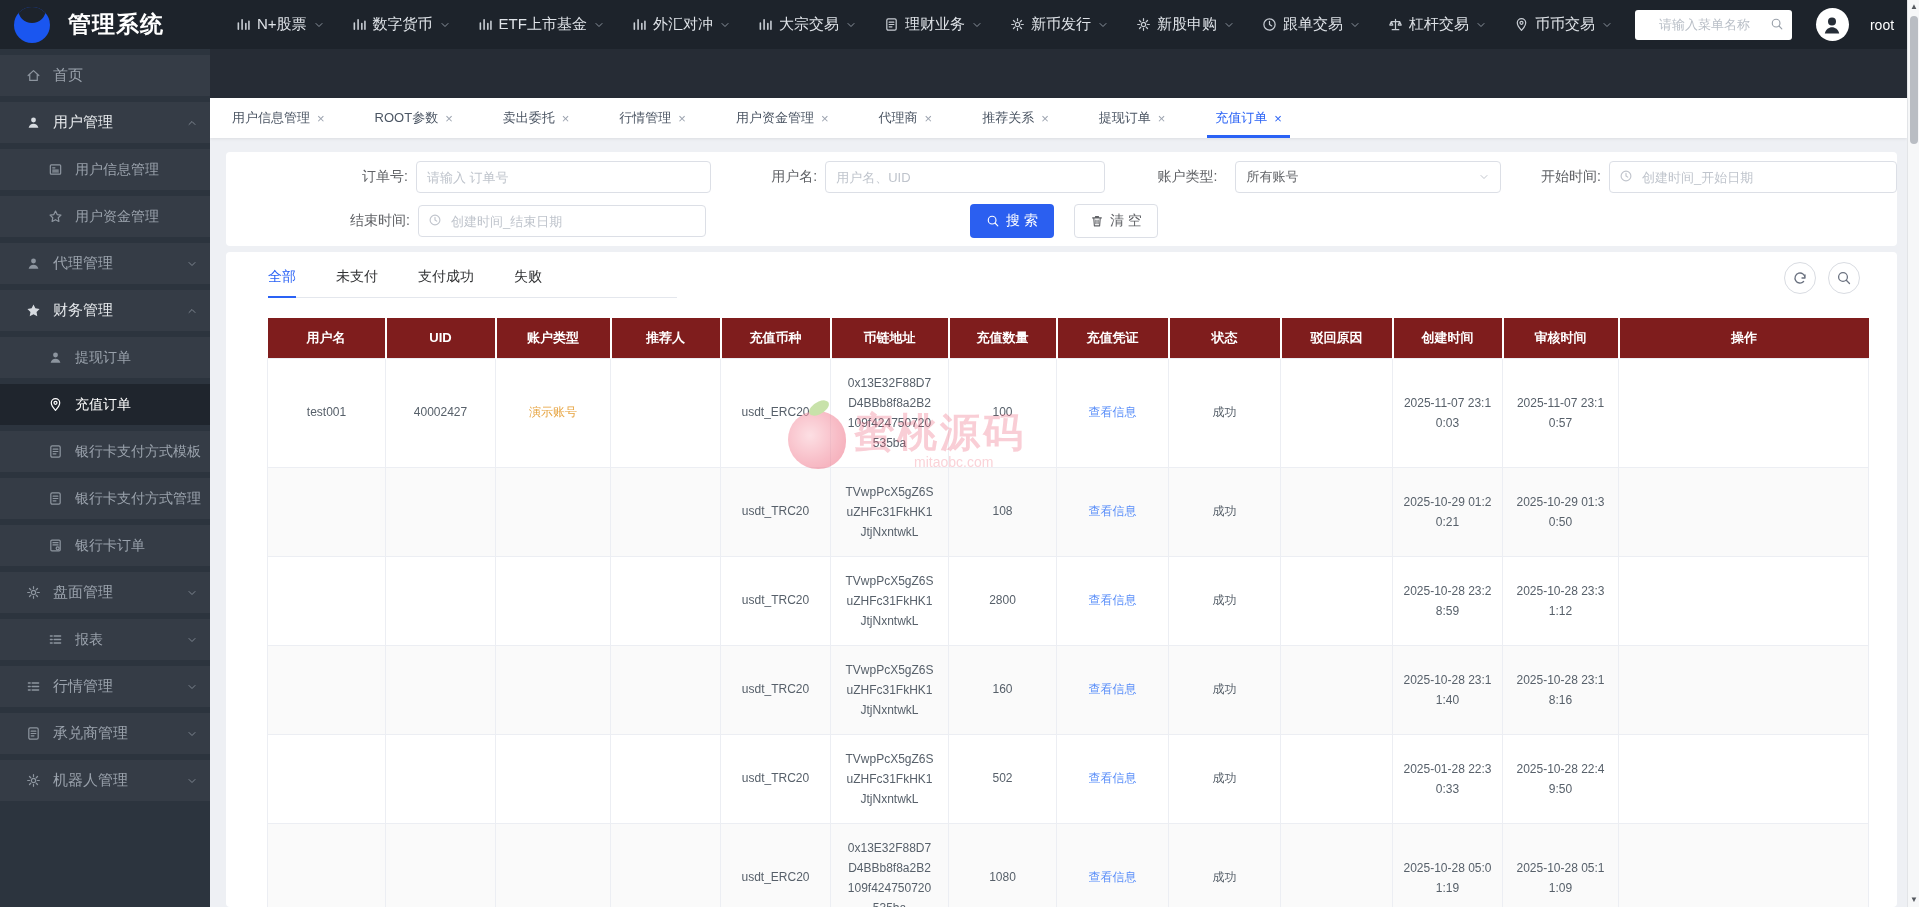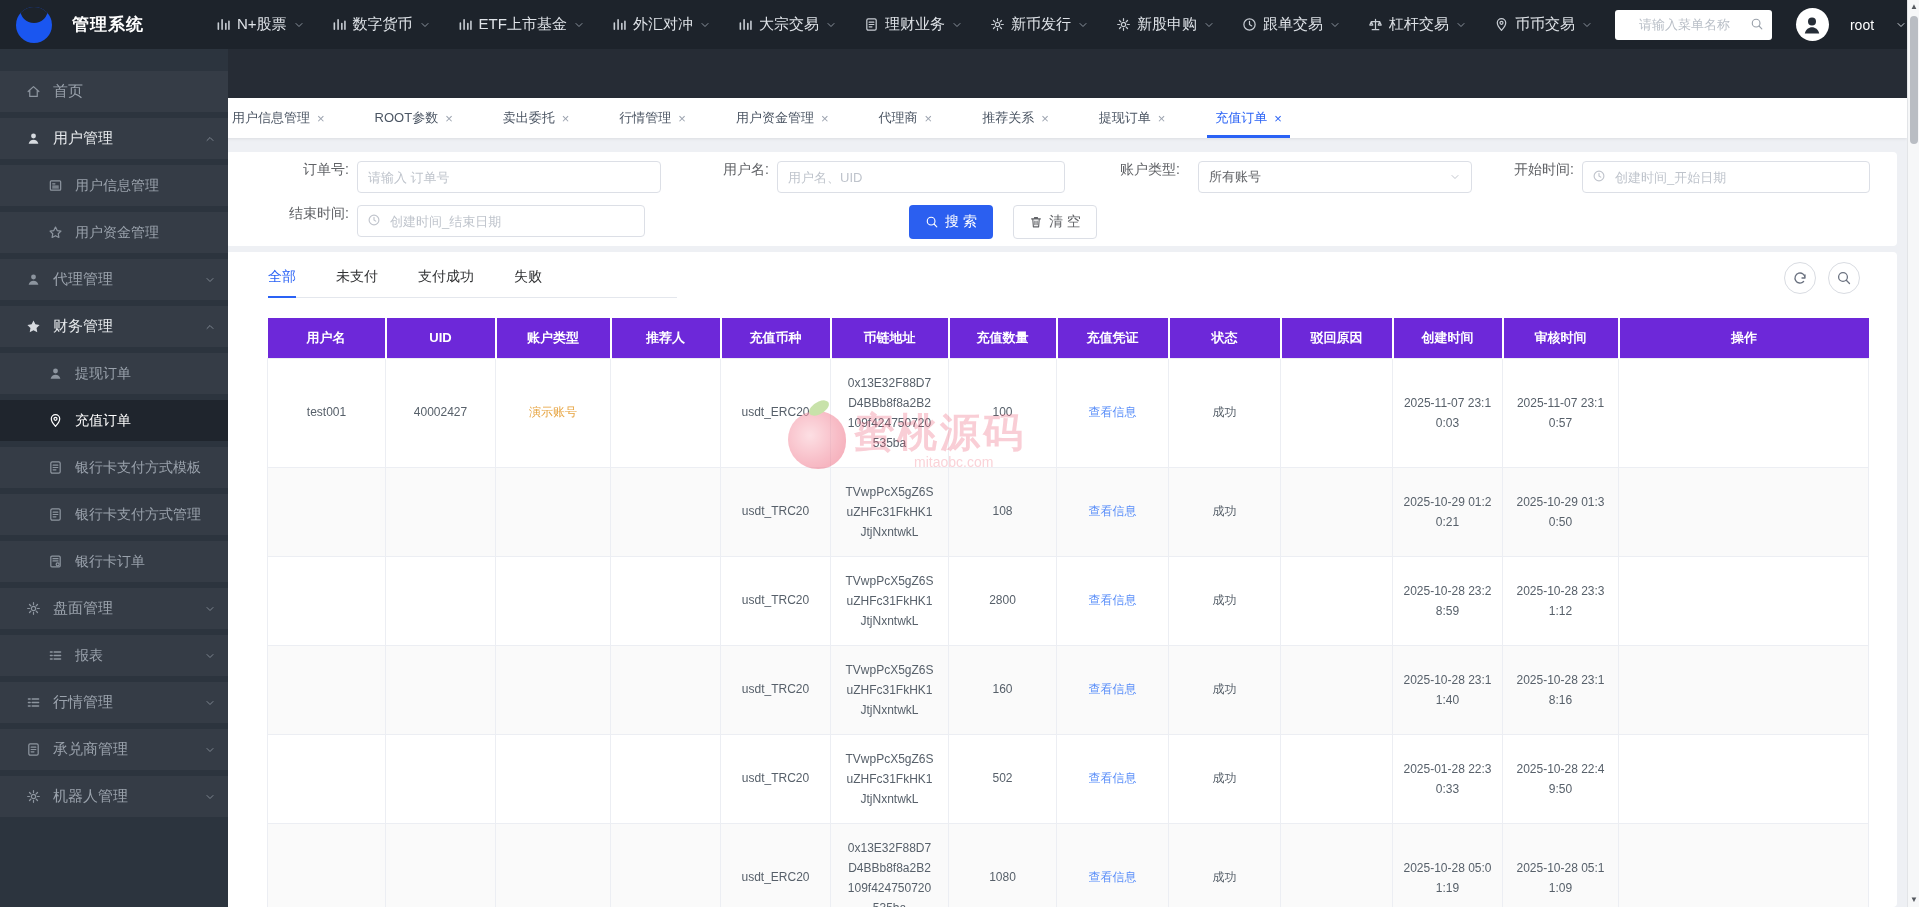--- a/index.html
+++ b/index.html
@@ -7,37 +7,37 @@
     font-family:"Liberation Sans","DejaVu Sans",sans-serif; }
   .screen { position:relative; width:1919px; height:907px; background:#eef0f4; overflow:hidden; }
 
   
   .navbar { position:absolute; left:0; top:0; width:1919px; height:49px; background:#1d232b;
     display:flex; align-items:center; z-index:30; }
   .subheader { position:absolute; left:0; top:49px; width:1919px; height:49px; background:#262c35; z-index:5; }
   .logo-wrap { width:40px; height:40px; margin-left:14px; display:flex; align-items:center; justify-content:center; }
   .crescent { width:36px; height:36px; border-radius:50%; background:#1a56f0; position:relative; overflow:hidden; }
   .crescent::after { content:""; position:absolute; left:4px; top:-12px; width:28px; height:28px; border-radius:50%; background:#1d232b; }
-  .brand { color:#fff; font-size:17px; font-weight:bold; margin-left:18px; letter-spacing:1px; white-space:nowrap;font-family:Liberation Serif, serif; }
+  .brand { color:#fff; font-size:23px; font-weight:bold; margin-left:18px; letter-spacing:1px; white-space:nowrap;font-family:Liberation Serif, serif; }
   .nav-menus { display:flex; align-items:center; margin-left:72px; gap:27px; }
   .nav-item { display:flex; align-items:center; gap:6px; color:#dfe3e8; font-size:15px; white-space:nowrap; cursor:pointer; }
   .nav-item .icon { display:inline-flex; color:#c7ccd3; }
   .nav-item .chev { display:inline-flex; color:#8d959f; }
   .nav-search { margin-left:22px; position:relative; width:157px; height:30px; }
   .nav-search input { width:157px; height:30px; border:none; border-radius:3px; background:#fff;
     padding:0 30px 0 24px; font-size:13px; color:#333; outline:none; }
   .nav-search input::placeholder { color:#b9bfc7; }
   .nav-search .mag { position:absolute; right:8px; top:7px; color:#9aa1aa; }
   .nav-user { display:flex; align-items:center; margin-left:24px; gap:21px; cursor:pointer; }
   .avatar { width:33px; height:33px; border-radius:50%; background:#fff; display:flex; align-items:center; justify-content:center; }
   .nav-user .uname { color:#fff; font-size:14px; }
   .nav-user .chev { color:#cfd4da; display:inline-flex; }
 
   
-  .sidebar { position:absolute; left:0; top:49px; width:228px; height:858px; background:#2c343e; z-index:20; padding-top:16px; }
+  .sidebar { position:absolute; left:0; top:49px; width:210px; height:858px; background:#2c343e; z-index:20; padding-top:0; }
   .side-item { position:relative; height:41px; margin:6px 0; display:flex; align-items:center;
     color:#9aa2ac; font-size:15px; cursor:pointer; background:rgba(255,255,255,.045); }
   .side-item .icon { display:inline-flex; margin-left:26px; margin-right:12px; color:#8d959f; }
   .side-item.child { font-size:14px; }
   .side-item.child .icon { margin-left:48px; }
   .side-item .chevr { position:absolute; right:12px; display:inline-flex; color:#7e8791; }
   .side-item.expanded { color:#e6e9ec; } .side-item.expanded .icon { color:#d7dbe0; }
   .side-item.active { background:#1f252d; color:#fff; } .side-item.active .icon { color:#fff; }
   .side-item .lbl { white-space:nowrap; overflow:hidden; }
 
@@ -45,21 +45,21 @@
   .tabstrip { position:absolute; left:210px; top:98px; width:1697px; height:40px; background:#fff;
     display:flex; align-items:stretch; padding-left:8px; box-shadow:0 1px 3px rgba(0,0,0,.08); z-index:6; }
   .tab { display:flex; align-items:center; gap:7px; padding:0 14px; margin-right:22px;
     font-size:13px; color:#4b5563; cursor:pointer; position:relative; white-space:nowrap; }
   .tab .x { color:#9ca3af; font-size:13px; }
   .tab.active { color:#2a62f5; } .tab.active .x { color:#2a62f5; }
   .tab.active::after { content:""; position:absolute; left:6px; right:6px; bottom:0; height:3px; background:#2a62f5; }
 
   
   .filter-card { position:absolute; left:226px; top:152px; width:1671px; height:94px; background:#fff; border-radius:4px; }
-  .f-row { display:flex; align-items:flex-start; height:32px; padding-left:57px; }
+  .f-row { display:flex; align-items:center; height:32px; padding-left:74px;margin-left:44px; }
   .f-row.r1 { margin-top:9px; } .f-row.r2 { margin-top:12px; }
   .f-label { width:66px; text-align:right; font-size:14px; color:#606266; margin-right:8px; white-space:nowrap; }
   .f-input { height:32px; border:1px solid #dcdfe6; border-radius:4px; padding:0 10px; font-size:13px; color:#333; outline:none; background:#fff; }
   .f-input::placeholder { color:#bfc4cc; }
   .inp-order { width:304px; } .inp-user { width:288px; }
   .lb-user { margin-left:55px; width:53px; } .lb-acct { margin-left:40px; width:75px; }
   .lb-start { margin-left:28px; width:74px; }
   .f-select { width:274px; height:32px; margin-left:10px; border:1px solid #dcdfe6; border-radius:4px;
     display:flex; align-items:center; padding:0 10px; font-size:13px; color:#606266; cursor:pointer; background:#fff; }
   .f-select .chev { margin-left:auto; color:#c0c4cc; display:inline-flex; }
@@ -76,21 +76,21 @@
     border-radius:4px; overflow:hidden; }
   .subtabs-row { position:relative; padding:12px 0 0 42px; }
   .subtabs { display:inline-block; border-bottom:1px solid #e4e7ed; padding-right:95px; }
   .subtab { display:inline-block; font-size:14px; color:#303133; padding:4px 0 10px 0; margin-right:40px; cursor:pointer; }
   .subtab.active { color:#2a62f5; border-bottom:2px solid #2a62f5; margin-bottom:-1px; }
   .tools { position:absolute; right:37px; top:10px; display:flex; gap:12px; }
   .tool-btn { width:32px; height:32px; border-radius:50%; border:1px solid #d9dce2; background:#fff;
     display:flex; align-items:center; justify-content:center; color:#6b7280; cursor:pointer; }
 
   table.grid { border-collapse:collapse; margin:20px 28px 0 41px; table-layout:fixed; width:1601px; }
-  .grid thead th { background:#6d28d9; color:#fff; font-size:13px; font-weight:bold; height:40px;
+  .grid thead th { background:#7f1d1d; color:#fff; font-size:13px; font-weight:bold; height:40px;
     border-right:2px solid #fff; padding:0 20px; }
   .grid thead th:last-child { border-right:none; }
   .grid tbody td { border:1px solid #eceef3; font-size:12px; color:#57606a; text-align:center;
     vertical-align:middle; padding:14px 8px; line-height:19px; background:#fff; }
   .grid tbody tr:nth-child(even) td { background:#fafafa; }
   .grid td.addr { word-break:break-all; padding:14px 14px; line-height:20px; }
   .grid td.time { word-break:break-all; padding:14px 10px; line-height:20px; }
   .grid td .warn { color:#e6a23c; }
   .grid td a.view { color:#5b8ff9; text-decoration:none; cursor:pointer; }
 

